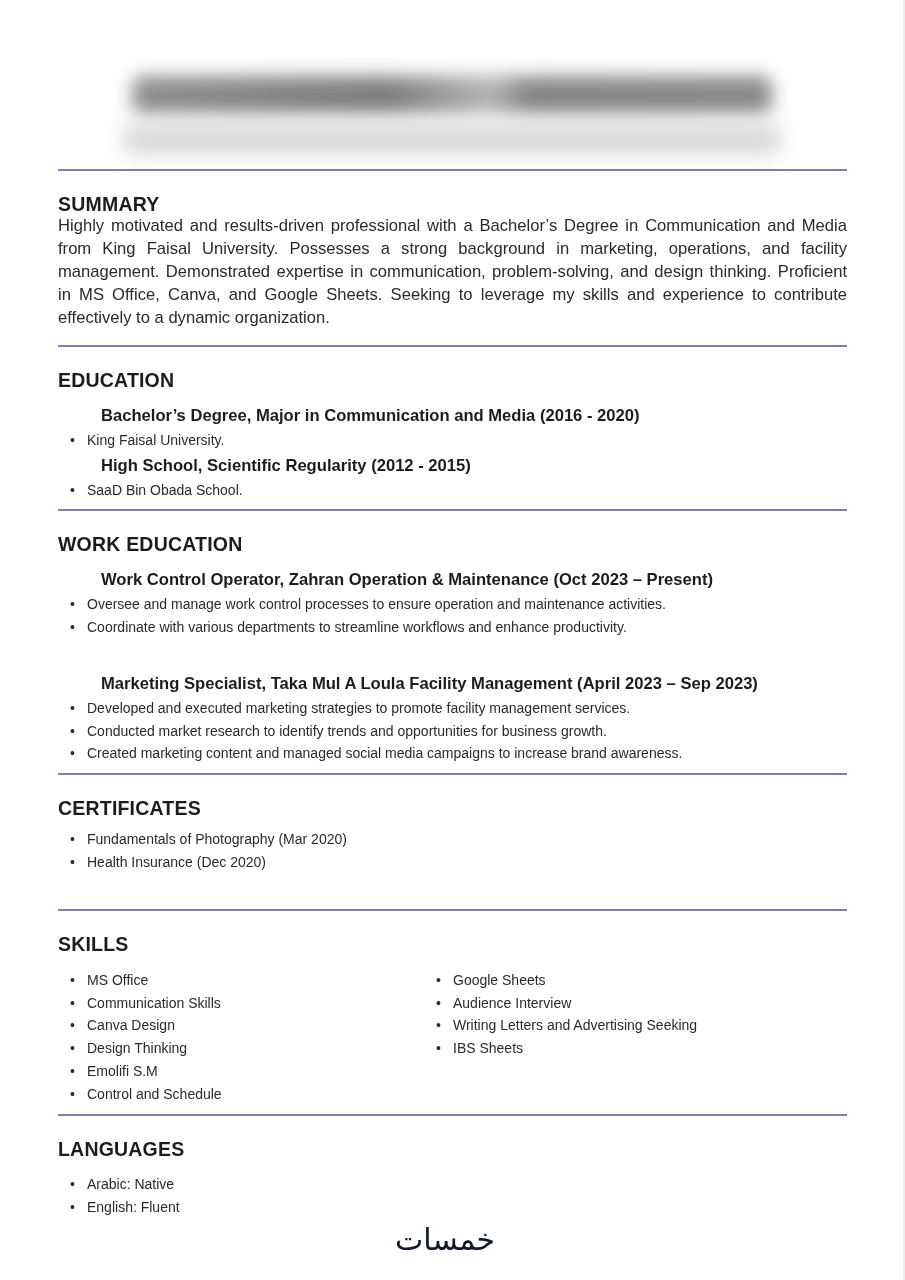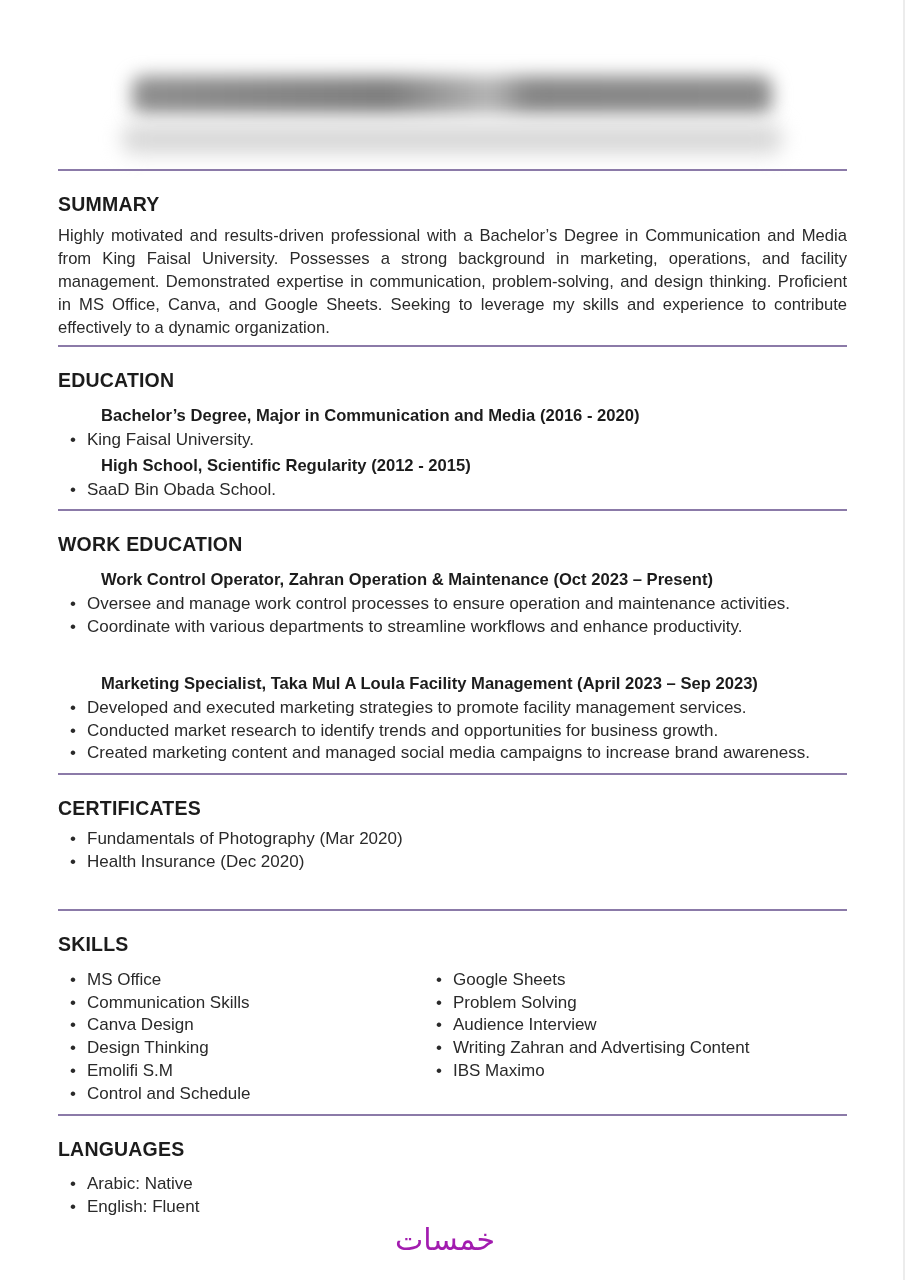--- a/index.html
+++ b/index.html
@@ -16,29 +16,29 @@
   }
   .contact-blur {
     position: absolute; left: 10px; top: 66px; width: 660px; height: 30px;
     background: #d8d8d8; filter: blur(10px); border-radius: 12px;
   }
   .divider { position: absolute; left: 58px; width: 789px; height: 2px; background: #8b7aa8; }
   .section-title {
     position: absolute; left: 58px; font-weight: bold; font-size: 19.5px; letter-spacing: 0.2px; color: #1c1c1c;
   }
   .summary {
-    position: absolute; left: 58px; top: 224px; width: 789px; font-size: 16.6px; line-height: 23px;
+    position: absolute; left: 58px; top: 214px; width: 789px; font-size: 16.6px; line-height: 23px;
     text-align: justify; color: #2a2a2a;
   }
   .entry-title { position: absolute; left: 58px; font-weight: bold; font-size: 16.6px; color: #1c1c1c; white-space: nowrap; margin-left: 43px; }
   .bullets { position: absolute; left: 70px; margin: 0; padding: 0; list-style: none; }
-  .bullets li { font-size: 17px; line-height: 22.7px; color: #2a2a2a; white-space: nowrap; position: relative; padding-left: 17px; }
+  .bullets li { font-size: 14px; line-height: 22.7px; color: #2a2a2a; white-space: nowrap; position: relative; padding-left: 17px; }
   .bullets li::before { content: "•"; position: absolute; left: 0; top: 0; color: #2a2a2a; }
   .watermark {
-    position: absolute; left: 395px; top: 1222px; font-size: 30px; color: #a21caf;
+    position: absolute; left: 395px; top: 1222px; font-size: 30px; color: #0f172a;
     font-family: "DejaVu Sans", sans-serif; letter-spacing: 1px;
   }
 </style>
 </head>
 <body>
 
 <div class="page-edge"></div>
 
 <div class="header">
   <div class="name-blur"></div>
@@ -86,24 +86,23 @@
 <ul class="bullets" style="top:969px">
   <li>MS Office</li>
   <li>Communication Skills</li>
   <li>Canva Design</li>
   <li>Design Thinking</li>
   <li>Emolifi S.M</li>
   <li>Control and Schedule</li>
 </ul>
 <ul class="bullets" style="top:969px; left:436px">
   <li>Google Sheets</li>
-  <li>Problem Solving</li>
   <li>Audience Interview</li>
-  <li>Writing Zahran and Advertising Content</li>
-  <li>IBS Maximo</li>
+  <li>Writing Letters and Advertising Seeking</li>
+  <li>IBS Sheets</li>
 </ul>
 <div class="divider" style="top:1114px"></div>
 
 <div class="section-title" style="top:1138px">LANGUAGES</div>
 <ul class="bullets" style="top:1173px">
   <li>Arabic: Native</li>
   <li>English: Fluent</li>
 </ul>
 
 <div class="watermark">خمسات</div>

